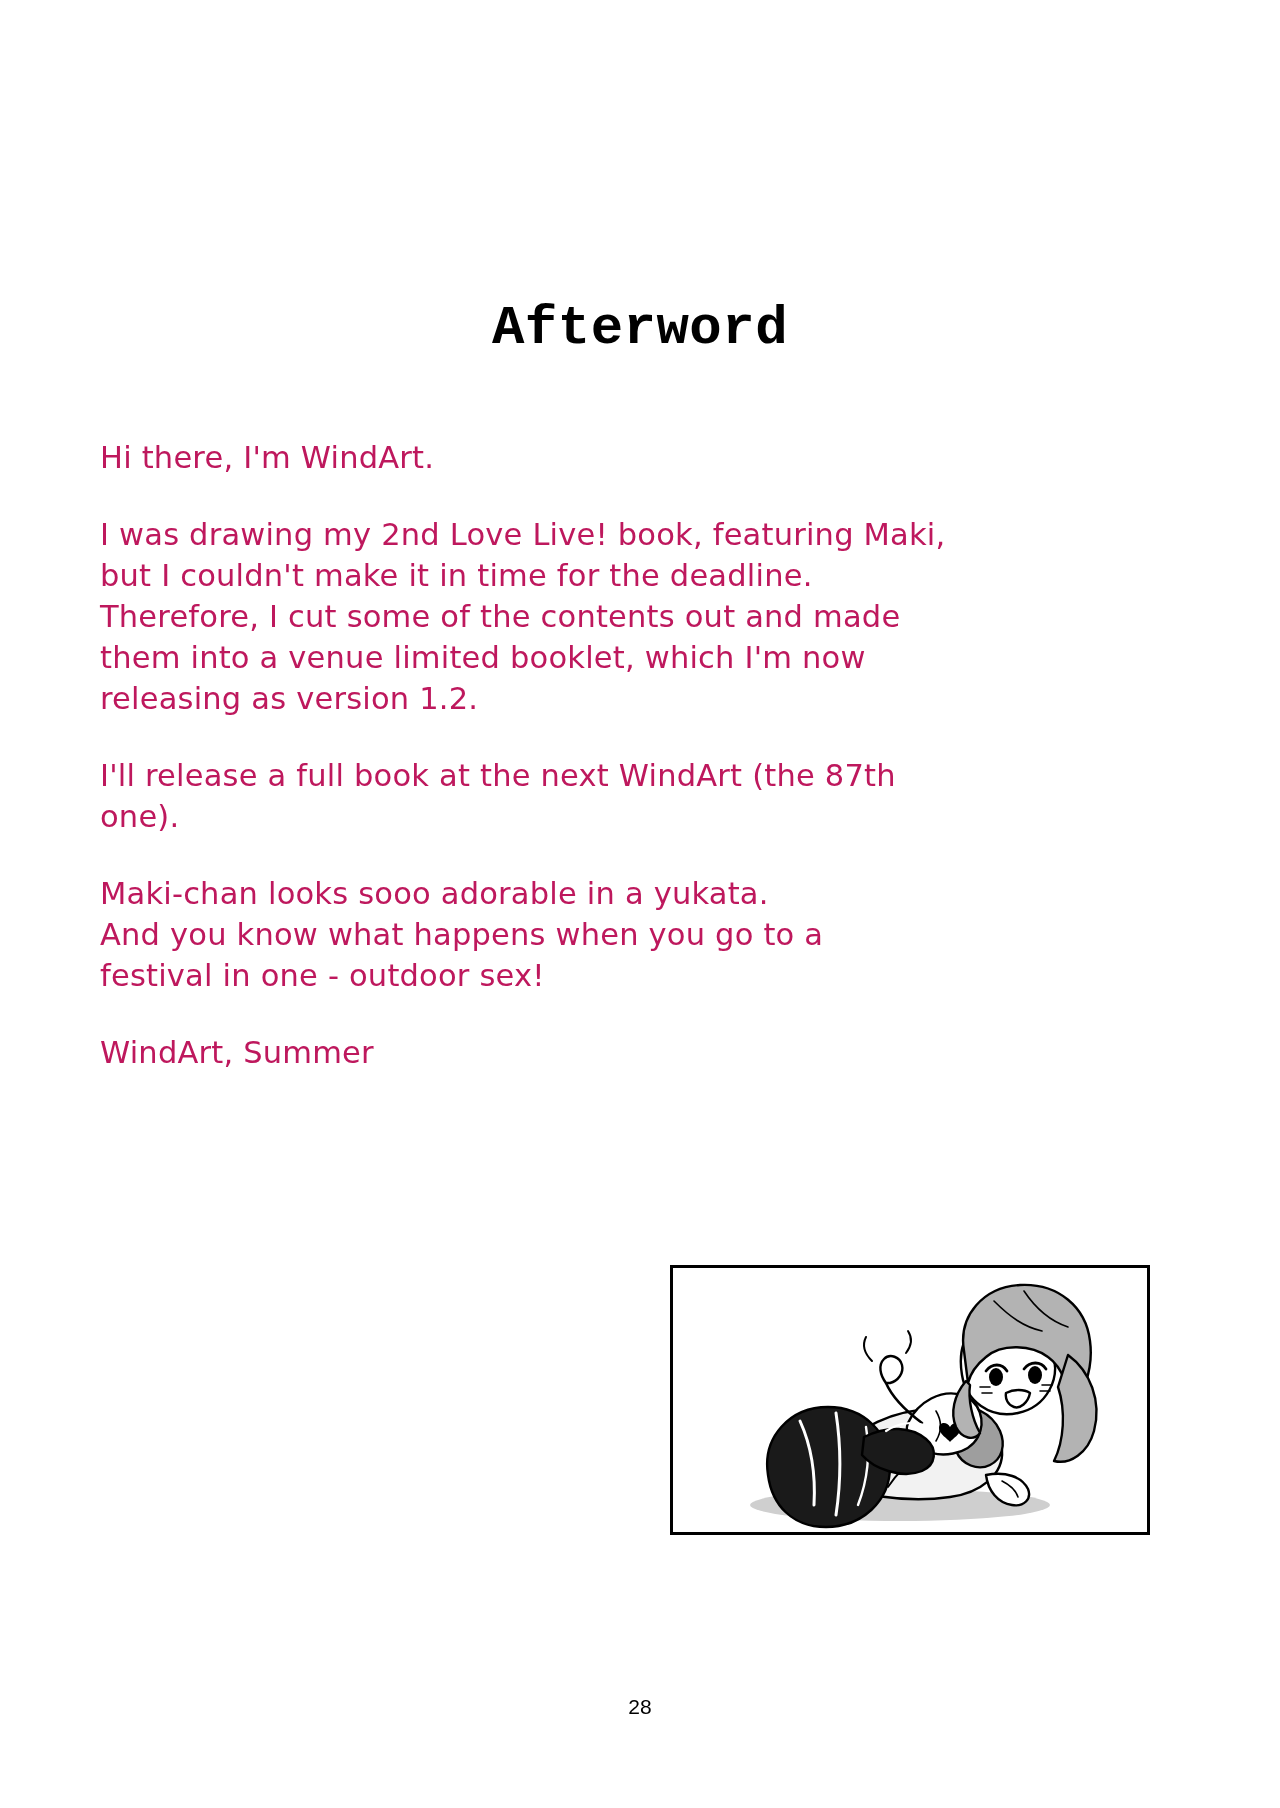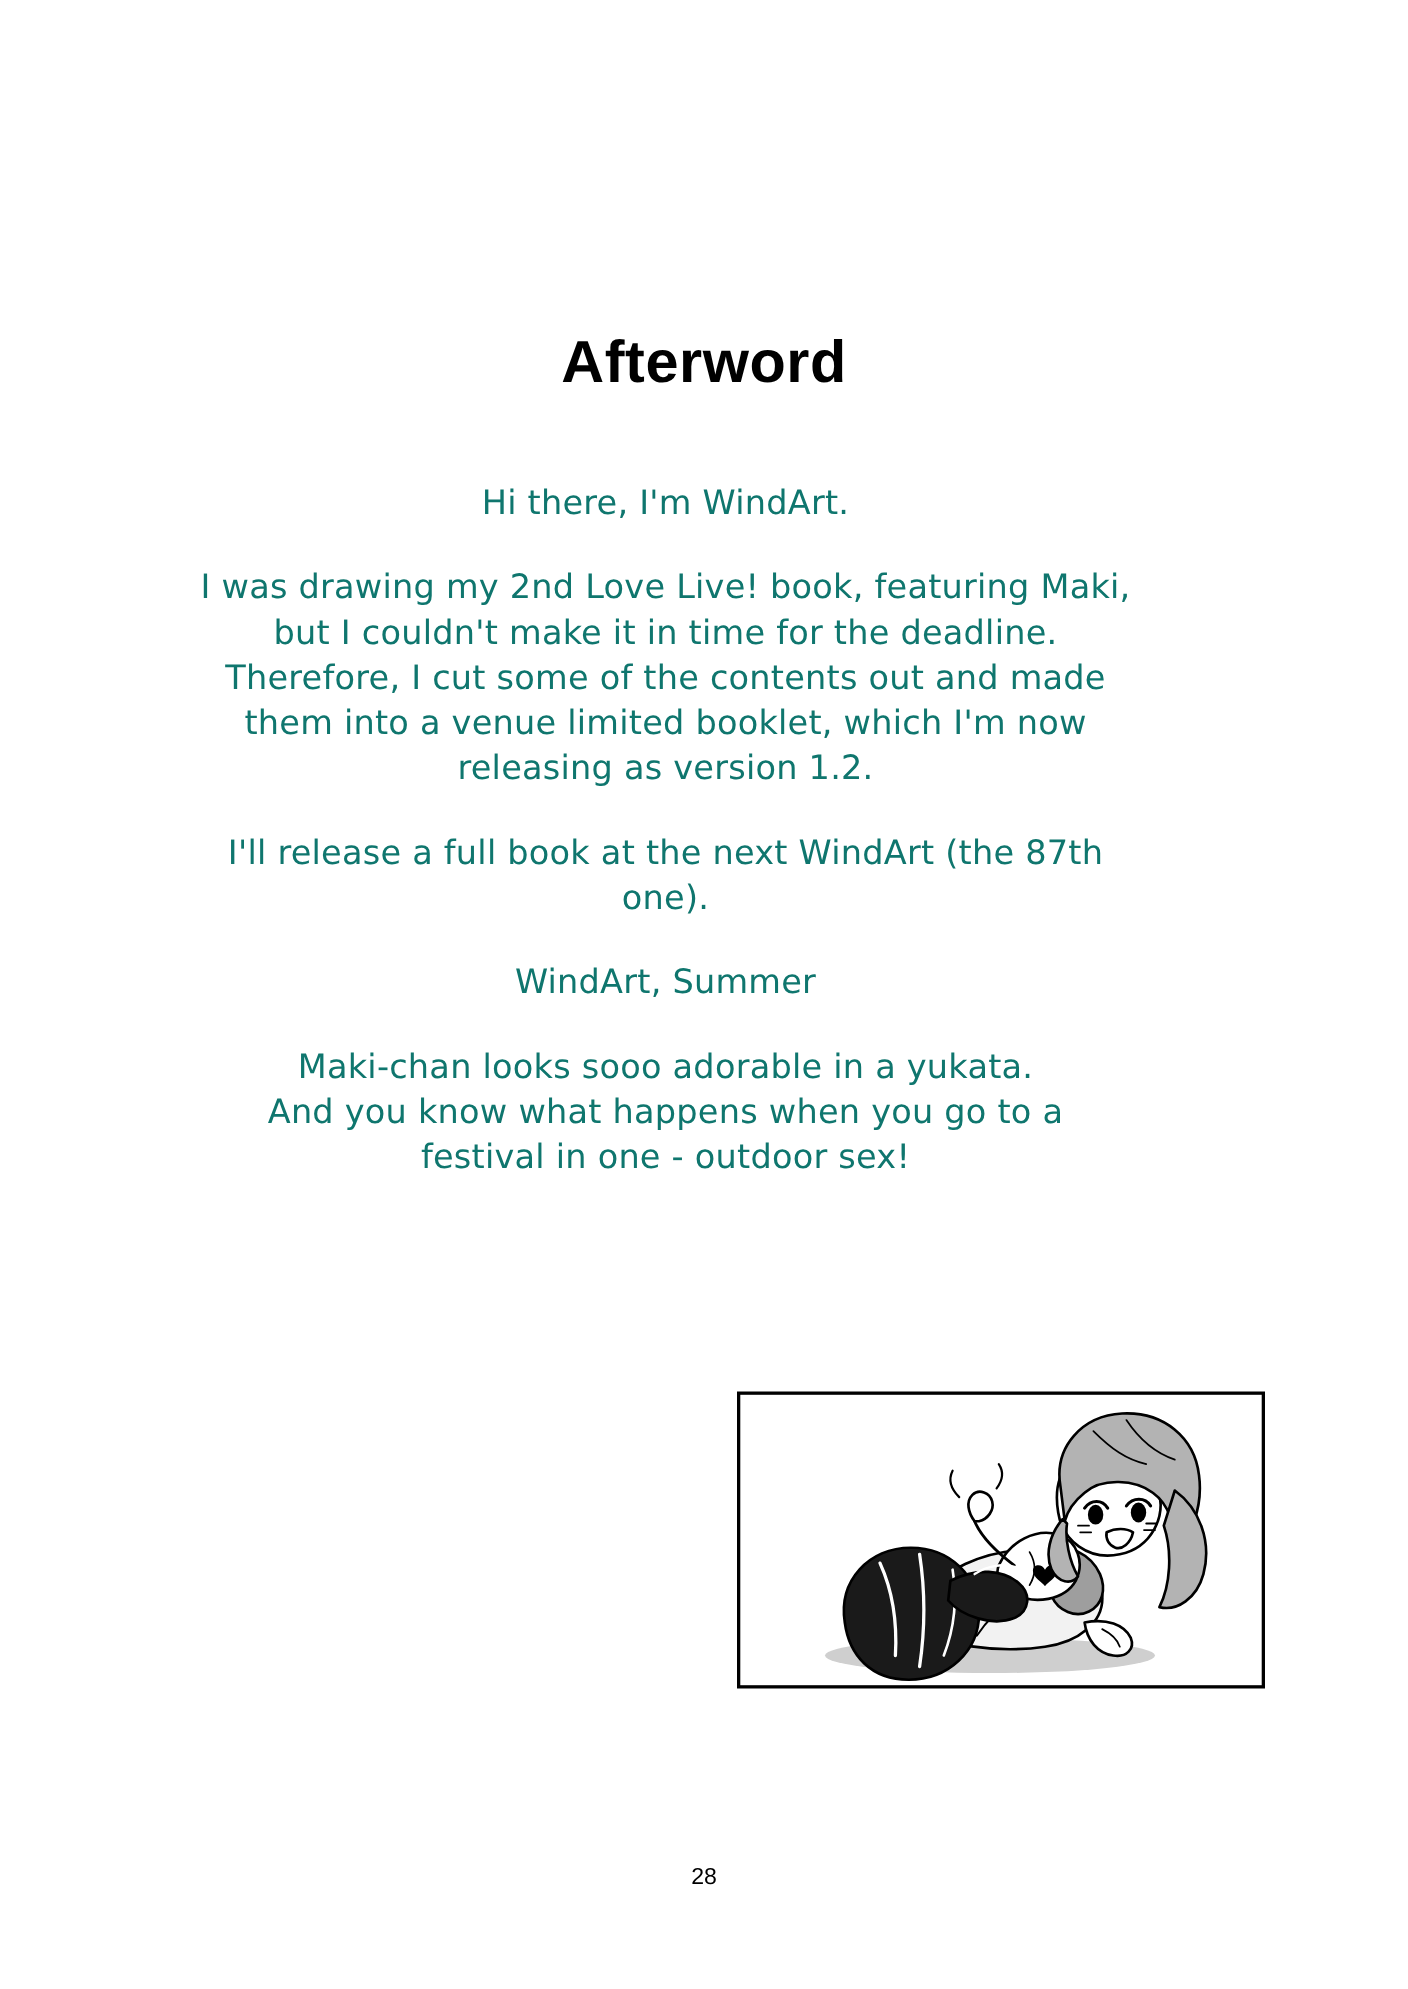--- a/index.html
+++ b/index.html
@@ -16,37 +16,36 @@
     overflow: hidden;
     font-family: "DejaVu Sans", sans-serif;
     color: #000000;
   }
   .title {
     position: absolute;
     left: 0;
     top: 298px;
     width: 1280px;
     text-align: center;
-    font-family: Liberation Sans, sans-serif;
+    font-family: Liberation Mono, monospace;
     font-weight: bold;
     font-size: 54px;
     letter-spacing: 0.5px;
     color: #000000;
   }
   .body-text {
     position: absolute;
     left: 100px;
     top: 437px;
     width: 1010px;
     font-family: "DejaVu Sans", sans-serif;
     font-size: 30.5px;
     line-height: 41px;
-    color: #0f766e;
+    color: #be185d;
     letter-spacing: 0.2px;
-    text-align: center;
   }
   .para {
     margin: 0 0 36px 0;
     white-space: pre-line;
   }
   .para:last-child { margin-bottom: 0; }
 
   .illustration {
     position: absolute;
     left: 650px;
@@ -91,24 +90,24 @@
 
   <div class="body-text">
     <p class="para">Hi there, I'm WindArt.</p>
     <p class="para">I was drawing my 2nd Love Live! book, featuring Maki,
 but I couldn't make it in time for the deadline.
 Therefore, I cut some of the contents out and made
 them into a venue limited booklet, which I'm now
 releasing as version 1.2.</p>
     <p class="para">I'll release a full book at the next WindArt (the 87th
 one).</p>
-    <p class="para">WindArt, Summer</p>
     <p class="para">Maki-chan looks sooo adorable in a yukata.
 And you know what happens when you go to a
 festival in one - outdoor sex!</p>
+    <p class="para">WindArt, Summer</p>
   </div>
 
   <div class="illustration">
     <div class="illo-frame"></div>
     <svg class="illo-art" viewBox="0 0 500 380" xmlns="http://www.w3.org/2000/svg">
       <g fill="none" stroke="#000000" stroke-width="2.4" stroke-linecap="round" stroke-linejoin="round">
 
         <ellipse cx="250" cy="330" rx="150" ry="16" fill="#cfcfcf" stroke="none"></ellipse>
 
         <path d="M170 300 C 200 250, 250 230, 300 235 C 330 238, 350 255, 352 275

